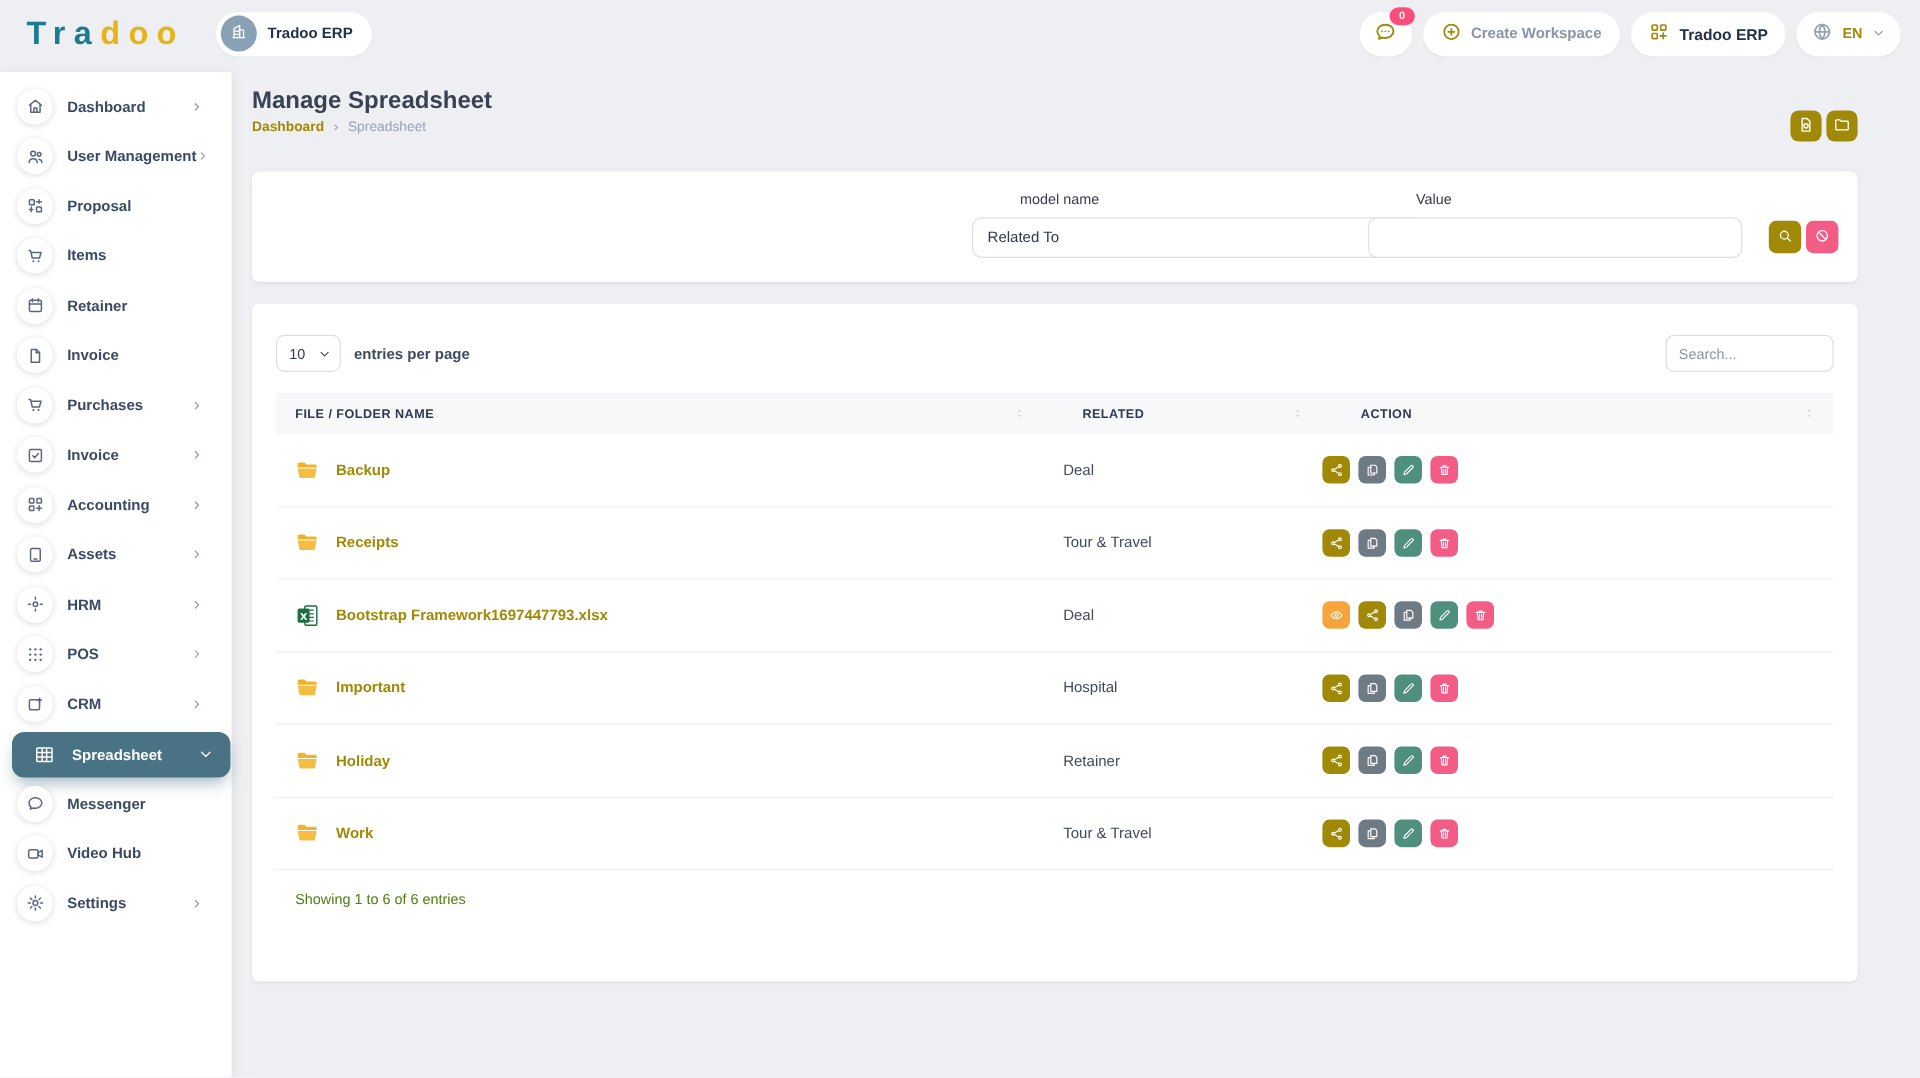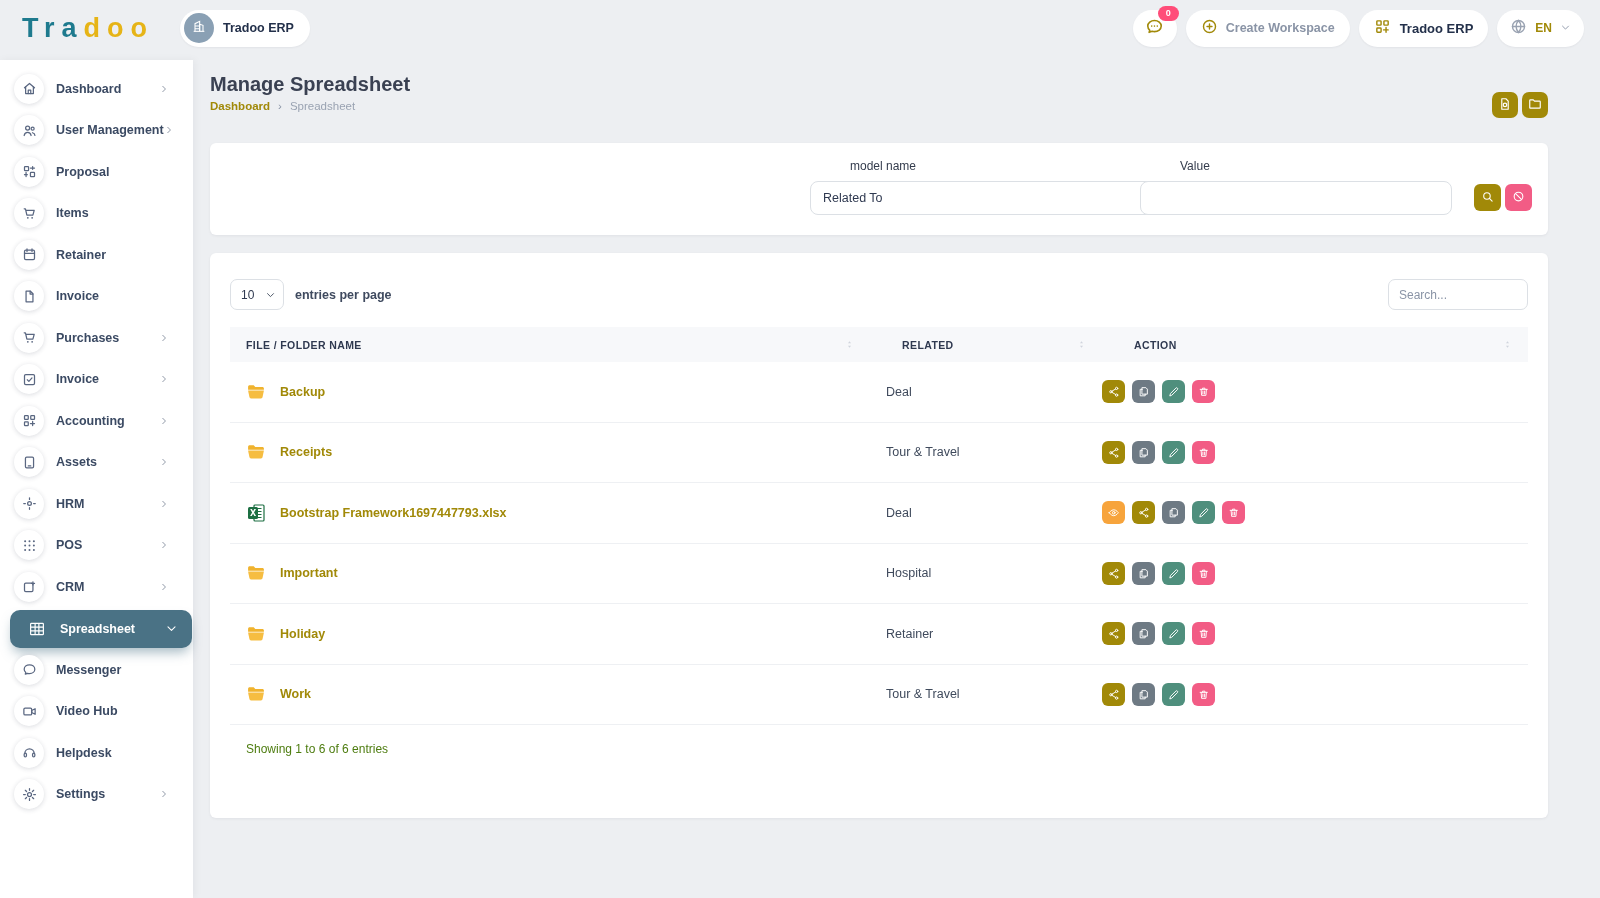--- a/index.html
+++ b/index.html
@@ -376,30 +376,20 @@
             <svg viewBox="0 0 24 24" fill="none" stroke="currentColor" stroke-width="2" stroke-linecap="round" stroke-linejoin="round">
               <rect x="3" y="6.5" width="12.5" height="11" rx="2"></rect>
               <path d="M15.5 10.5L21 7.5v9l-5.5-3z"></path>
             </svg>
           </span>
           <span class="side-label">Video Hub</span>
         </div>
         <div class="side-item">
           <span class="side-ic">
             <svg viewBox="0 0 24 24" fill="none" stroke="currentColor" stroke-width="2" stroke-linecap="round" stroke-linejoin="round">
-              <path d="M4.5 13.5a7.5 7.5 0 0 1 15 0"></path>
-              <rect x="3.5" y="13" width="3.6" height="6" rx="1.8"></rect>
-              <rect x="16.9" y="13" width="3.6" height="6" rx="1.8"></rect>
-            </svg>
-          </span>
-          <span class="side-label">Helpdesk</span>
-        </div>
-        <div class="side-item">
-          <span class="side-ic">
-            <svg viewBox="0 0 24 24" fill="none" stroke="currentColor" stroke-width="2" stroke-linecap="round" stroke-linejoin="round">
               <circle cx="12" cy="12" r="3.2"></circle>
               <path d="M12 2.5v2.8M12 18.7v2.8M2.5 12h2.8M18.7 12h2.8M5.3 5.3l2 2M16.7 16.7l2 2M18.7 5.3l-2 2M7.3 16.7l-2 2"></path>
             </svg>
           </span>
           <span class="side-label">Settings</span>
           <span class="side-chev">
             <svg viewBox="0 0 24 24" fill="none" stroke="currentColor" stroke-width="2" stroke-linecap="round" stroke-linejoin="round">
               <path d="M9 5.5l6.5 6.5L9 18.5"></path>
             </svg>
           </span>

